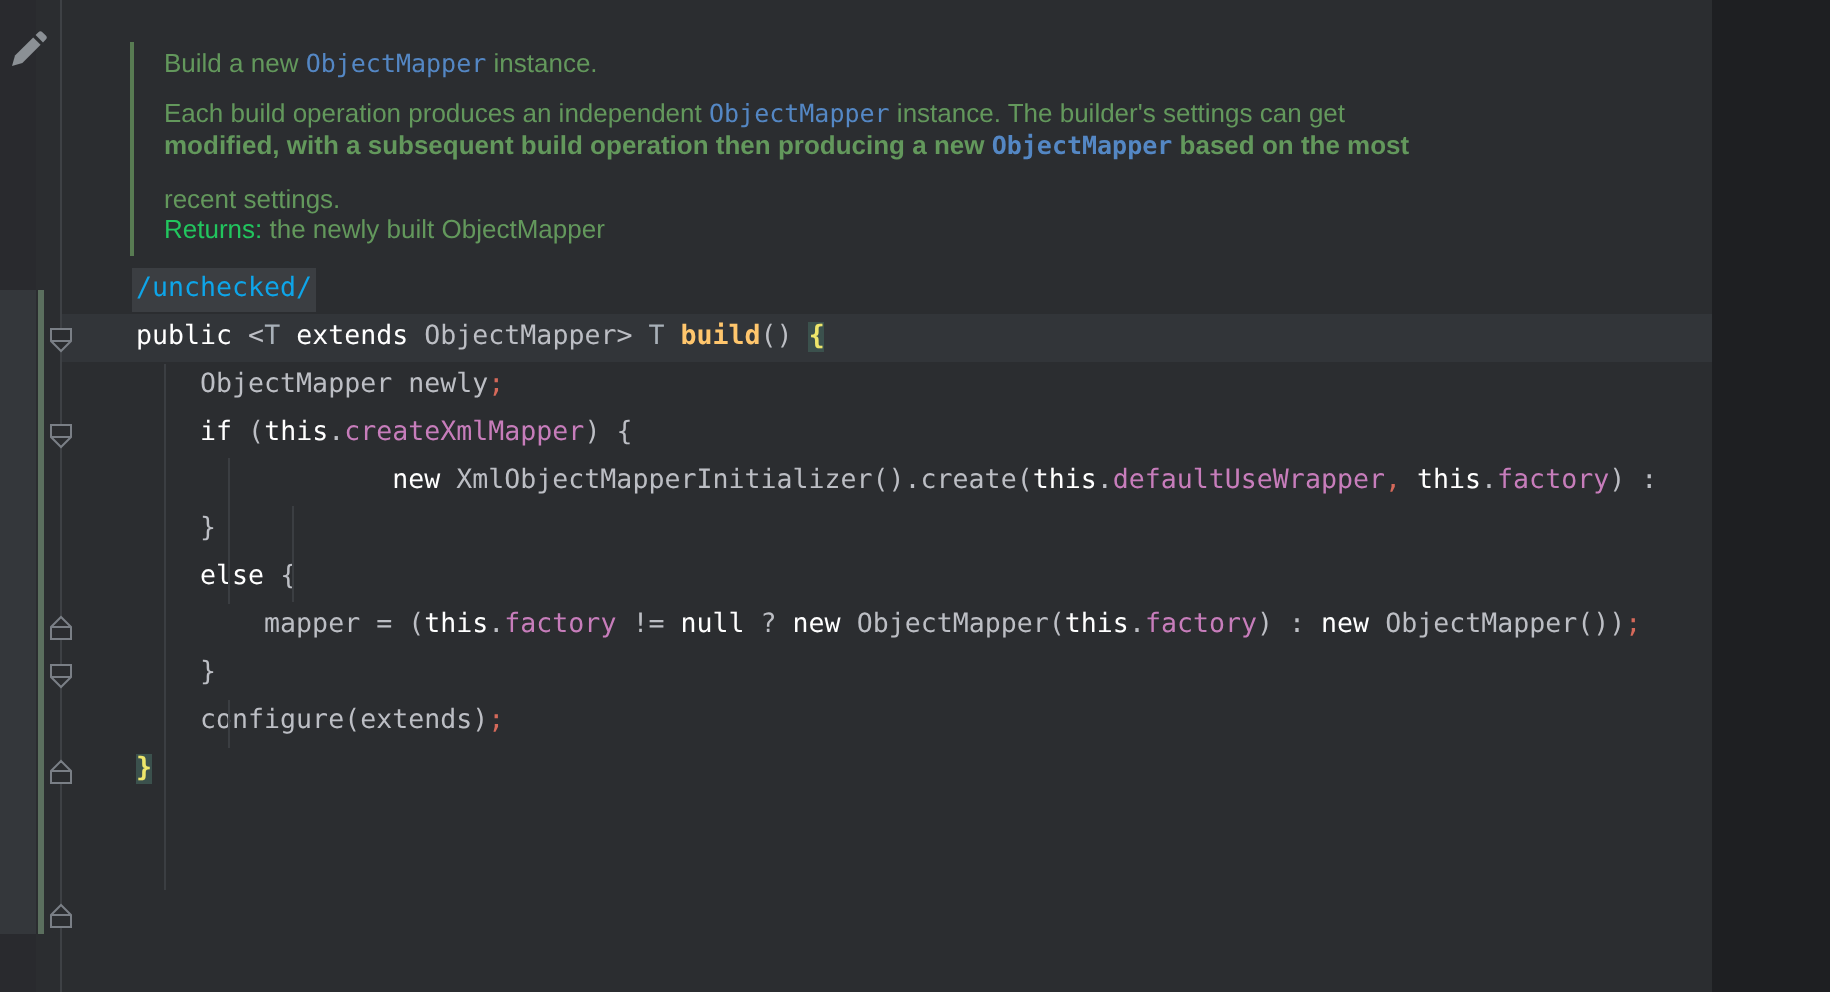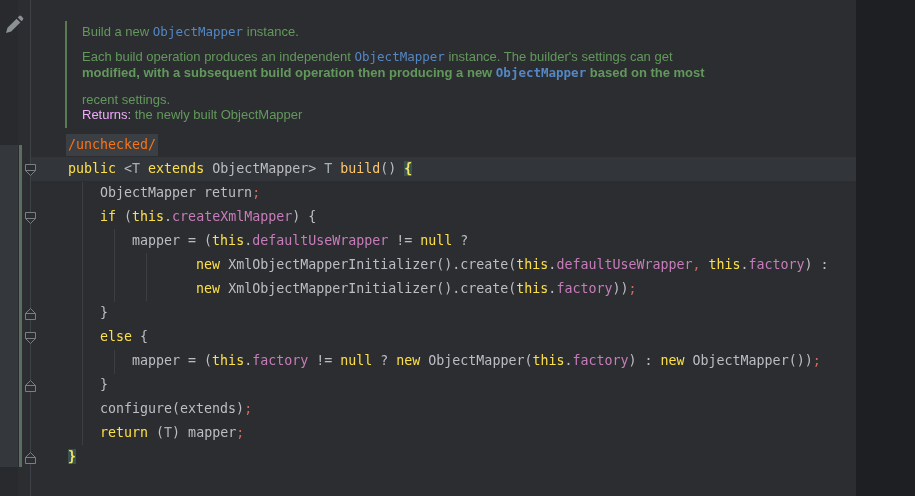--- a/index.html
+++ b/index.html
@@ -11,31 +11,31 @@
   .left-stripe-active{position:absolute;left:0;top:145px;width:18px;height:322px;background:#34373B;}
   .vcs-bar{position:absolute;left:19px;top:145px;width:3px;height:322px;background:#5B6F5E;}
   .gutter-sep{position:absolute;left:30px;top:0;width:1px;height:496px;background:#3E4145;}
   .pencil{position:absolute;left:2px;top:13px;width:24px;height:24px;}
   .doc-border{position:absolute;left:65px;top:21px;width:2px;height:107px;background:#587B52;}
   .doc{position:absolute;left:82px;top:0;width:760px;font-family:"Liberation Sans",sans-serif;
        font-size:13px;color:#63985C;}
   .doc-line{position:absolute;left:0;white-space:pre;line-height:16px;}
   .seg-doc{color:#63985C;}
   .seg-code{font-family:"DejaVu Sans Mono",monospace;color:#5487C4;font-size:12.5px;}
-  .seg-label{color:#f0abfc;}
-  .chip{position:absolute;left:66px;top:134px;height:22px;background:#3B3E42;color:#f97316;
+  .seg-label{color:#22c55e;}
+  .chip{position:absolute;left:66px;top:134px;height:22px;background:#3B3E42;color:#0ea5e9;
         font-size:13.3px;line-height:22px;padding:0 2px;white-space:pre;}
   .code{position:absolute;left:31px;top:157px;width:884px;}
   .code-line{height:24px;line-height:24px;padding-left:37px;white-space:pre;
              font-size:13.3px;color:#BCBEC4;}
   .caret-line{background:#323539;}
   .tok-pl{color:#BCBEC4;}
-  .tok-kw{color:#fde047;}
+  .tok-kw{color:#ffffff;}
   .tok-fd{color:#C77DBB;}
-  .tok-md{color:#FFC66D;font-weight:normal;}
+  .tok-md{color:#FFC66D;font-weight:bold;}
   .tok-tp{color:#A8B0B8;}
   .tok-sc{color:#D5695A;}
   .tok-brh{background:#3B514D;color:#EDE66B;font-weight:bold;}
   .guide{position:absolute;width:1px;background:#3B3E42;}
   .fold-marker{position:absolute;left:24px;width:13px;height:14px;}
 </style>
 </head>
 <body>
 
 <div class="editor">
@@ -55,31 +55,28 @@
       <div class="doc-line" style="top: 49px;"><span class="seg-doc">Each build operation produces an independent </span><span class="seg-code">ObjectMapper</span><span class="seg-doc"> instance. The builder's settings can get</span></div>
       <div class="doc-line" style="top: 65px; font-weight: bold;"><span class="seg-doc">modified, with a subsequent build operation then producing a new </span><span class="seg-code">ObjectMapper</span><span class="seg-doc"> based on the most</span></div>
       <div class="doc-line" style="top: 81px; margin-top: 11px;"><span class="seg-doc">recent settings.</span></div>
       <div class="doc-line" style="top: 107px;"><span class="seg-label">Returns: </span><span class="seg-doc">the newly built ObjectMapper</span></div>
     </div>
 
   <div class="chip">/unchecked/</div>
 
   <div class="code">
       <div class="code-line caret-line"><span class="tok-kw">public</span><span class="tok-pl"> &lt;</span><span class="tok-tp">T</span><span class="tok-pl"> </span><span class="tok-kw">extends</span><span class="tok-pl"> ObjectMapper&gt; </span><span class="tok-tp">T</span><span class="tok-pl"> </span><span class="tok-md">build</span><span class="tok-pl">() </span><span class="tok-brh">{</span></div>
-      <div class="code-line"><span class="tok-pl">    ObjectMapper return</span><span class="tok-sc">;</span></div>
+      <div class="code-line"><span class="tok-pl">    ObjectMapper newly</span><span class="tok-sc">;</span></div>
       <div class="code-line"><span class="tok-pl">    </span><span class="tok-kw">if</span><span class="tok-pl"> (</span><span class="tok-kw">this</span><span class="tok-pl">.</span><span class="tok-fd">createXmlMapper</span><span class="tok-pl">) {</span></div>
-      <div class="code-line"><span class="tok-pl">        mapper = (</span><span class="tok-kw">this</span><span class="tok-pl">.</span><span class="tok-fd">defaultUseWrapper</span><span class="tok-pl"> != </span><span class="tok-kw">null</span><span class="tok-pl"> ?</span></div>
       <div class="code-line"><span class="tok-pl">                </span><span class="tok-kw">new</span><span class="tok-pl"> XmlObjectMapperInitializer().create(</span><span class="tok-kw">this</span><span class="tok-pl">.</span><span class="tok-fd">defaultUseWrapper</span><span class="tok-sc">,</span><span class="tok-pl"> </span><span class="tok-kw">this</span><span class="tok-pl">.</span><span class="tok-fd">factory</span><span class="tok-pl">) :</span></div>
-      <div class="code-line"><span class="tok-pl">                </span><span class="tok-kw">new</span><span class="tok-pl"> XmlObjectMapperInitializer().create(</span><span class="tok-kw">this</span><span class="tok-pl">.</span><span class="tok-fd">factory</span><span class="tok-pl">))</span><span class="tok-sc">;</span></div>
       <div class="code-line"><span class="tok-pl">    }</span></div>
       <div class="code-line"><span class="tok-pl">    </span><span class="tok-kw">else</span><span class="tok-pl"> {</span></div>
       <div class="code-line"><span class="tok-pl">        mapper = (</span><span class="tok-kw">this</span><span class="tok-pl">.</span><span class="tok-fd">factory</span><span class="tok-pl"> != </span><span class="tok-kw">null</span><span class="tok-pl"> ? </span><span class="tok-kw">new</span><span class="tok-pl"> ObjectMapper(</span><span class="tok-kw">this</span><span class="tok-pl">.</span><span class="tok-fd">factory</span><span class="tok-pl">) : </span><span class="tok-kw">new</span><span class="tok-pl"> ObjectMapper())</span><span class="tok-sc">;</span></div>
       <div class="code-line"><span class="tok-pl">    }</span></div>
       <div class="code-line"><span class="tok-pl">    configure(extends)</span><span class="tok-sc">;</span></div>
-      <div class="code-line"><span class="tok-pl">    </span><span class="tok-kw">return</span><span class="tok-pl"> (</span><span class="tok-tp">T</span><span class="tok-pl">) mapper</span><span class="tok-sc">;</span></div>
       <div class="code-line"><span class="tok-brh">}</span></div>
     </div>
 
   <div id="gutter-markers">
       <div class="fold-marker" style="top: 162px;"><svg width="13" height="14" viewBox="0 0 13 14">
           <path d="M1.5 1.5 H11.5 V7.5 L6.5 12.5 L1.5 7.5 Z" fill="#2B2D30" stroke="#7A7F86"></path>
           <line x1="1.5" y1="7.5" x2="11.5" y2="7.5" stroke="#7A7F86"></line>
         </svg></div>
       <div class="fold-marker" style="top: 210px;"><svg width="13" height="14" viewBox="0 0 13 14">
           <path d="M1.5 1.5 H11.5 V7.5 L6.5 12.5 L1.5 7.5 Z" fill="#2B2D30" stroke="#7A7F86"></path>

